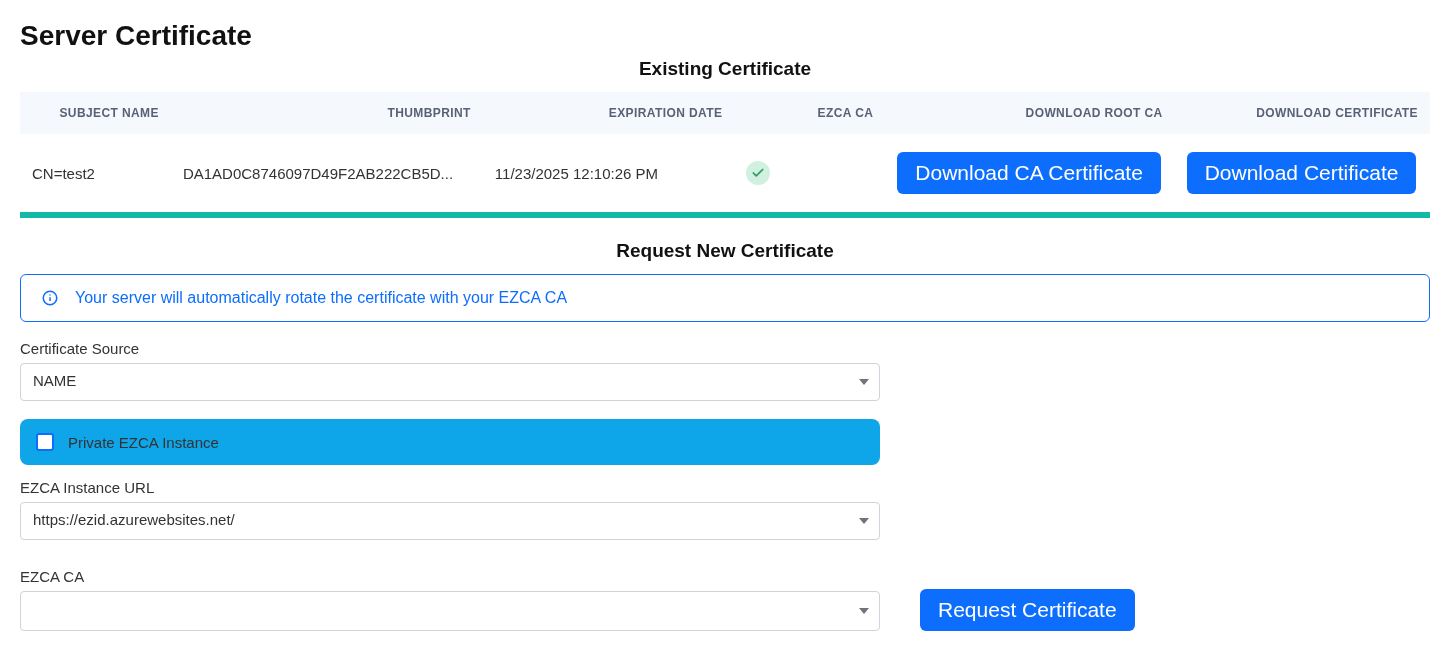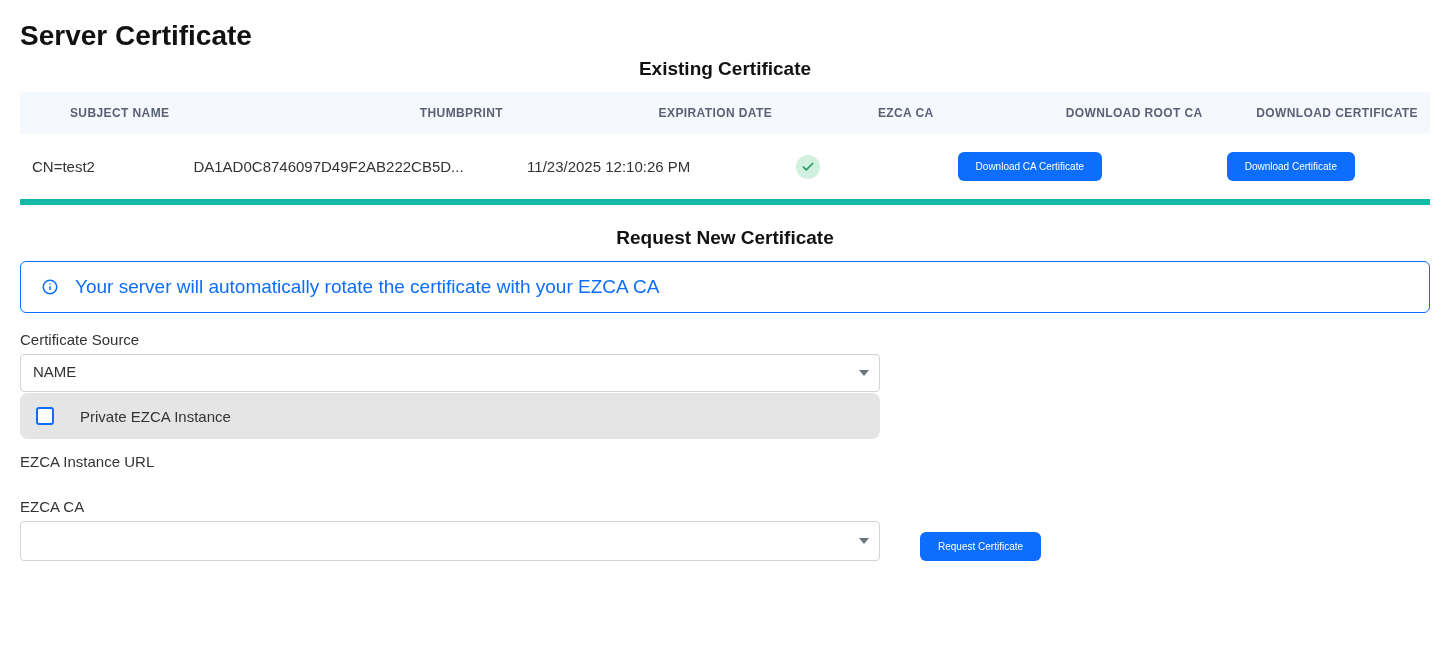--- a/index.html
+++ b/index.html
@@ -63,21 +63,21 @@
     width: 24px;
     height: 24px;
     border-radius: 50%;
     background: #d1f0df;
   }
   .check-badge svg { width: 14px; height: 14px; }
   .btn-primary {
     display: inline-block;
     background: #0d6efd;
     color: #fff;
-    font-size: 10px;
+    font-size: 21px;
     padding: 9px 18px;
     border: none;
     border-radius: 6px;
     cursor: pointer;
     white-space: nowrap;
   }
   .request-section { margin-top: 22px; }
   .info-banner {
     display: flex;
     align-items: center;
@@ -87,21 +87,21 @@
     padding: 14px 20px;
     margin-bottom: 18px;
   }
   .info-banner .icon {
     width: 18px; height: 18px;
     flex: 0 0 18px;
     color: #0d6efd;
   }
   .info-banner .msg {
     color: #0d6efd;
-    font-size: 19px;
+    font-size: 16px;
   }
   .form-col {
     width: 860px;
   }
   .field-label {
     font-size: 15px;
     color: #333;
     margin-bottom: 6px;
     margin-top: 14px;
   }
@@ -123,25 +123,25 @@
     top: 50%;
     transform: translateY(-50%);
     width: 0; height: 0;
     border-left: 5px solid transparent;
     border-right: 5px solid transparent;
     border-top: 6px solid #6c757d;
   }
   .checkbox-card {
     display: flex;
     align-items: center;
-    gap: 26px;
-    background: #e5e5e5;
+    gap: 14px;
+    background: #0ea5e9;
     border-radius: 8px;
     padding: 14px 16px;
-    margin-top: 1px;
+    margin-top: 18px;
   }
   .checkbox-card .cbox {
     width: 18px; height: 18px;
     border: 2px solid #0d6efd;
     border-radius: 3px;
     background: #fff;
     flex: 0 0 18px;
   }
   .checkbox-card .clabel {
     font-size: 15px;
@@ -221,20 +221,24 @@
       <span>NAME</span>
       <span class="caret"></span>
     </div>
 
     <div class="checkbox-card">
       <span class="cbox"></span>
       <span class="clabel">Private EZCA Instance</span>
     </div>
 
     <div class="field-label">EZCA Instance URL</div>
+    <div class="select-box">
+      <span>https://ezid.azurewebsites.net/</span>
+      <span class="caret"></span>
+    </div>
   </div>
 
   <div class="bottom-row">
     <div class="ezca-ca-block">
       <div class="field-label">EZCA CA</div>
       <div class="select-box empty-select">
         <span></span>
         <span class="caret"></span>
       </div>
     </div>

